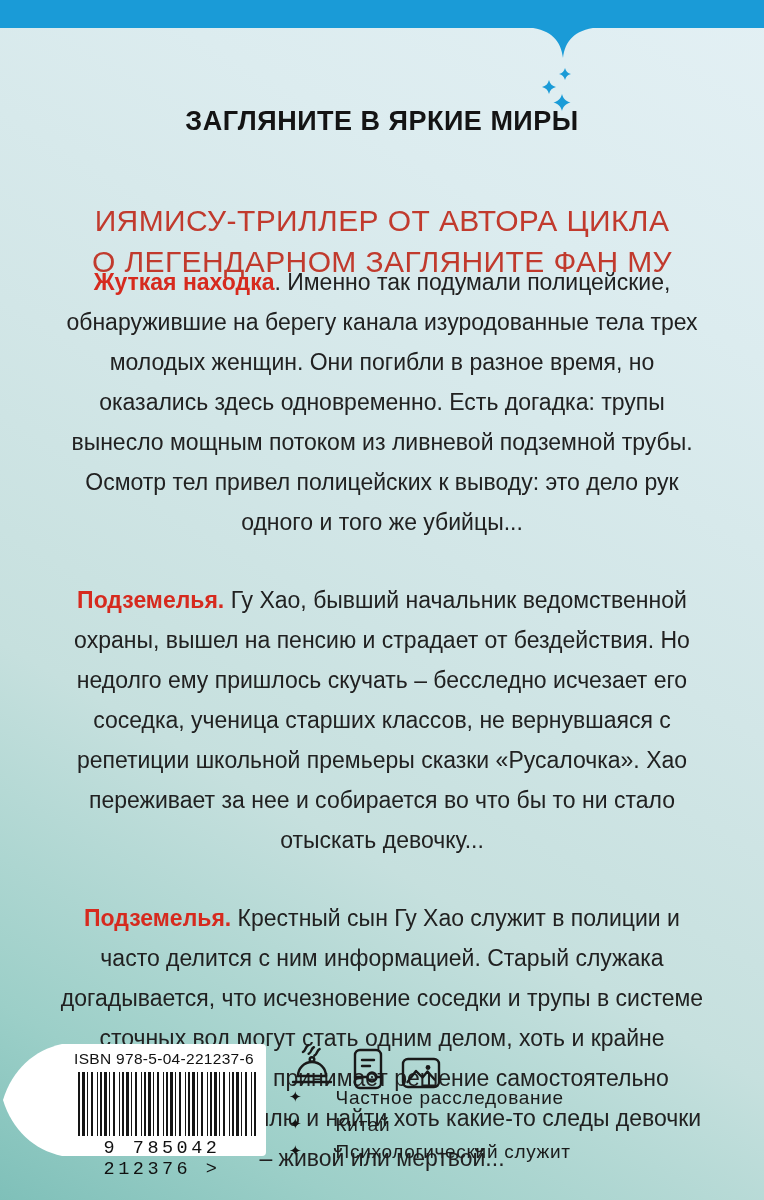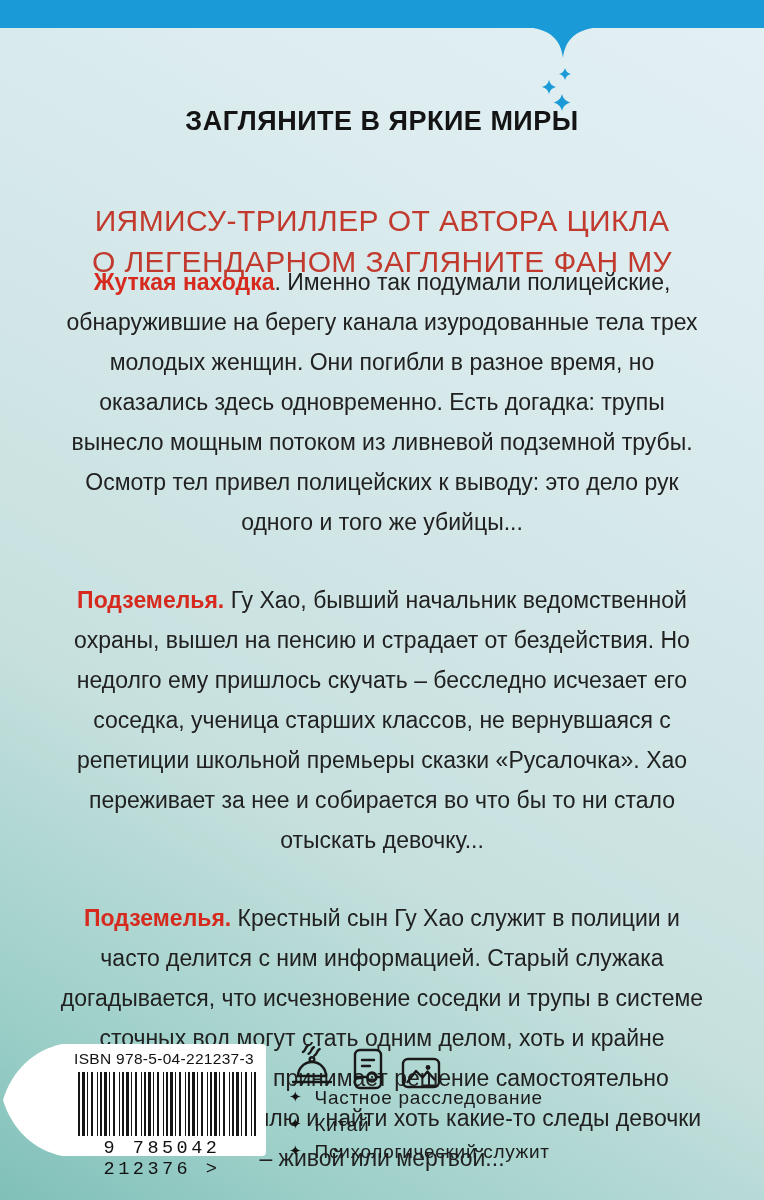--- a/index.html
+++ b/index.html
@@ -22,21 +22,21 @@
   .isbn-label{position:absolute;left:62px;top:8px;width:204px;text-align:center;
     font-size:15.5px;letter-spacing:.3px;color:#111;}
   .bars{position:absolute;left:78px;top:30px;width:178px;height:64px;
     background:repeating-linear-gradient(90deg,#151515 0 2px,#ffffff 2px 4px,#151515 4px 7px,#ffffff 7px 9px,#151515 9px 10px,#ffffff 10px 13px,#151515 13px 15px,#ffffff 15px 19px,#151515 19px 20px,#ffffff 20px 22px);}
   .barcode-digits{position:absolute;left:58px;top:96px;width:208px;text-align:center;
     font-size:18.5px;letter-spacing:3.5px;color:#111;font-family:Liberation Mono, monospace;}
   .footer-icons{position:absolute;left:289px;top:1040px;display:flex;align-items:flex-end;gap:18px;height:50px;}
   .tags{position:absolute;left:289px;top:1088px;list-style:none;margin:0;padding:0;}
   .tags li{display:flex;align-items:center;gap:13px;margin-bottom:8px;}
   .tag-bullet{font-family:"DejaVu Sans",sans-serif;font-size:15px;color:#141414;line-height:19px;}
-  .tag-label{font-size:19px;letter-spacing:.7px;color:#1b1b1b;line-height:19px;}
+  .tag-label{font-size:19px;letter-spacing:.7px;color:#1b1b1b;line-height:19px;margin-left:21px;}
   svg{display:block;}
 </style>
 </head>
 <body>
 
 <div class="page">
 
   <svg class="header-svg" width="764" height="62" viewBox="0 0 764 62">
     <rect x="0" y="0" width="764" height="28" fill="#1a9bd7"></rect>
     <path d="M529,27.4 C552,30 561,41 563,58 C565,41 574,30 597,27.4 Z" fill="#1a9bd7"></path>
@@ -60,21 +60,21 @@
   <div class="annotation">
     <p><span class="lead">Жуткая находка</span><span>. Именно так подумали полицейские, обнаружившие на берегу канала изуродованные тела трех молодых женщин. Они погибли в разное время, но оказались здесь одновременно. Есть догадка: трупы вынесло мощным потоком из ливневой подземной трубы. Осмотр тел привел полицейских к выводу: это дело рук одного и того же убийцы...</span></p>
     <p><span class="lead">Подземелья.</span><span> Гу Хао, бывший начальник ведомственной охраны, вышел на пенсию и страдает от бездействия. Но недолго ему пришлось скучать – бесследно исчезает его соседка, ученица старших классов, не вернувшаяся с репетиции школьной премьеры сказки «Русалочка». Хао переживает за нее и собирается во что бы то ни стало отыскать девочку...</span></p>
     <p><span class="lead">Подземелья.</span><span> Крестный сын Гу Хао служит в полиции и часто делится с ним информацией. Старый служака догадывается, что исчезновение соседки и трупы в системе сточных вод могут стать одним делом, хоть и крайне запутанным. Он принимает решение самостоятельно спуститься под землю и найти хоть какие-то следы девочки – живой или мертвой...</span></p>
   </div>
 
   <div class="barcode-area">
     <svg class="barcode-shape" width="270" height="116" viewBox="0 0 270 116">
       <path d="M62,2 H262 Q266,2 266,6 V110 Q266,114 262,114 H62 C34,108 12,88 3,58 C12,28 34,8 62,2 Z" fill="#ffffff"></path>
     </svg>
-    <div class="isbn-label">ISBN 978-5-04-221237-3</div>
+    <div class="isbn-label">ISBN 978-5-04-221237-6</div>
     <div class="bars"></div>
     <div class="barcode-digits">9 785042 212376 &gt;</div>
   </div>
 
   <div class="footer-icons">
     <svg width="46" height="48" viewBox="0 0 46 48" fill="none" stroke="#191919" stroke-width="2.4" stroke-linecap="round" stroke-linejoin="round">
       <g transform="rotate(18 24 8)">
         <path d="M15,13 c2.6,-2.6 0.4,-5 3,-8"></path>
         <path d="M21,13 c2.6,-2.6 0.4,-5 3,-8"></path>
         <path d="M27,13 c2.6,-2.6 0.4,-5 3,-8"></path>

